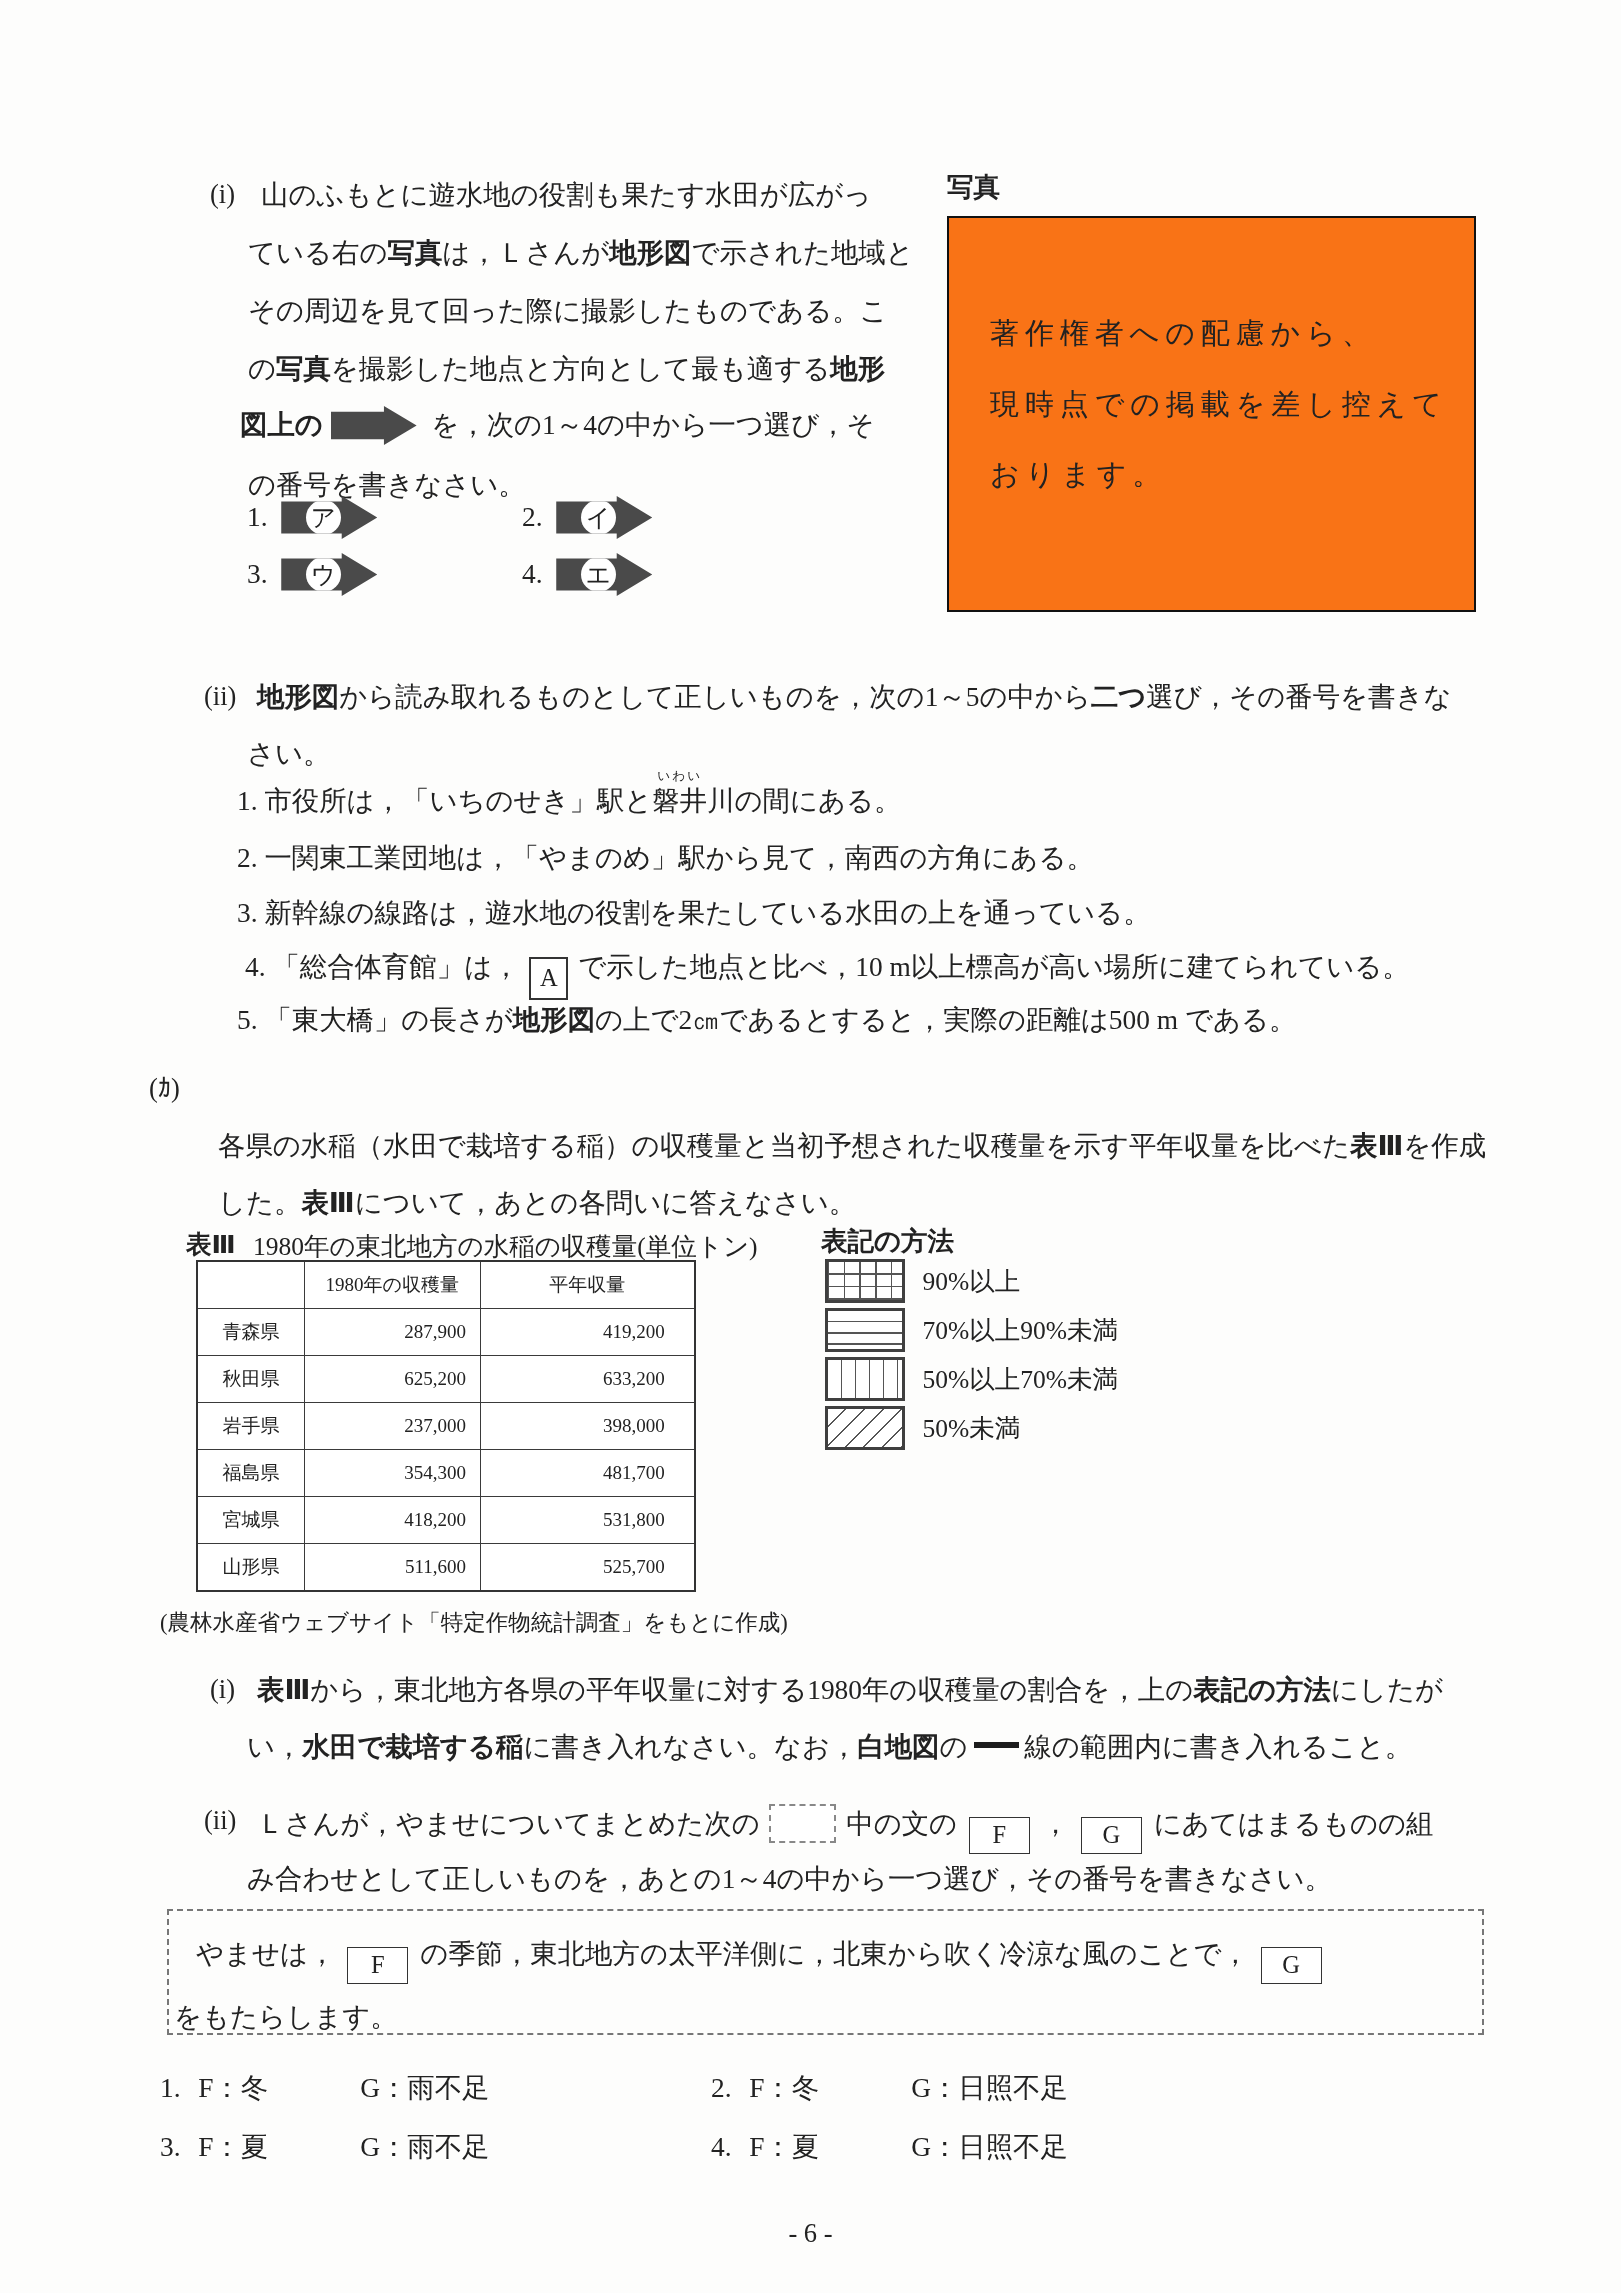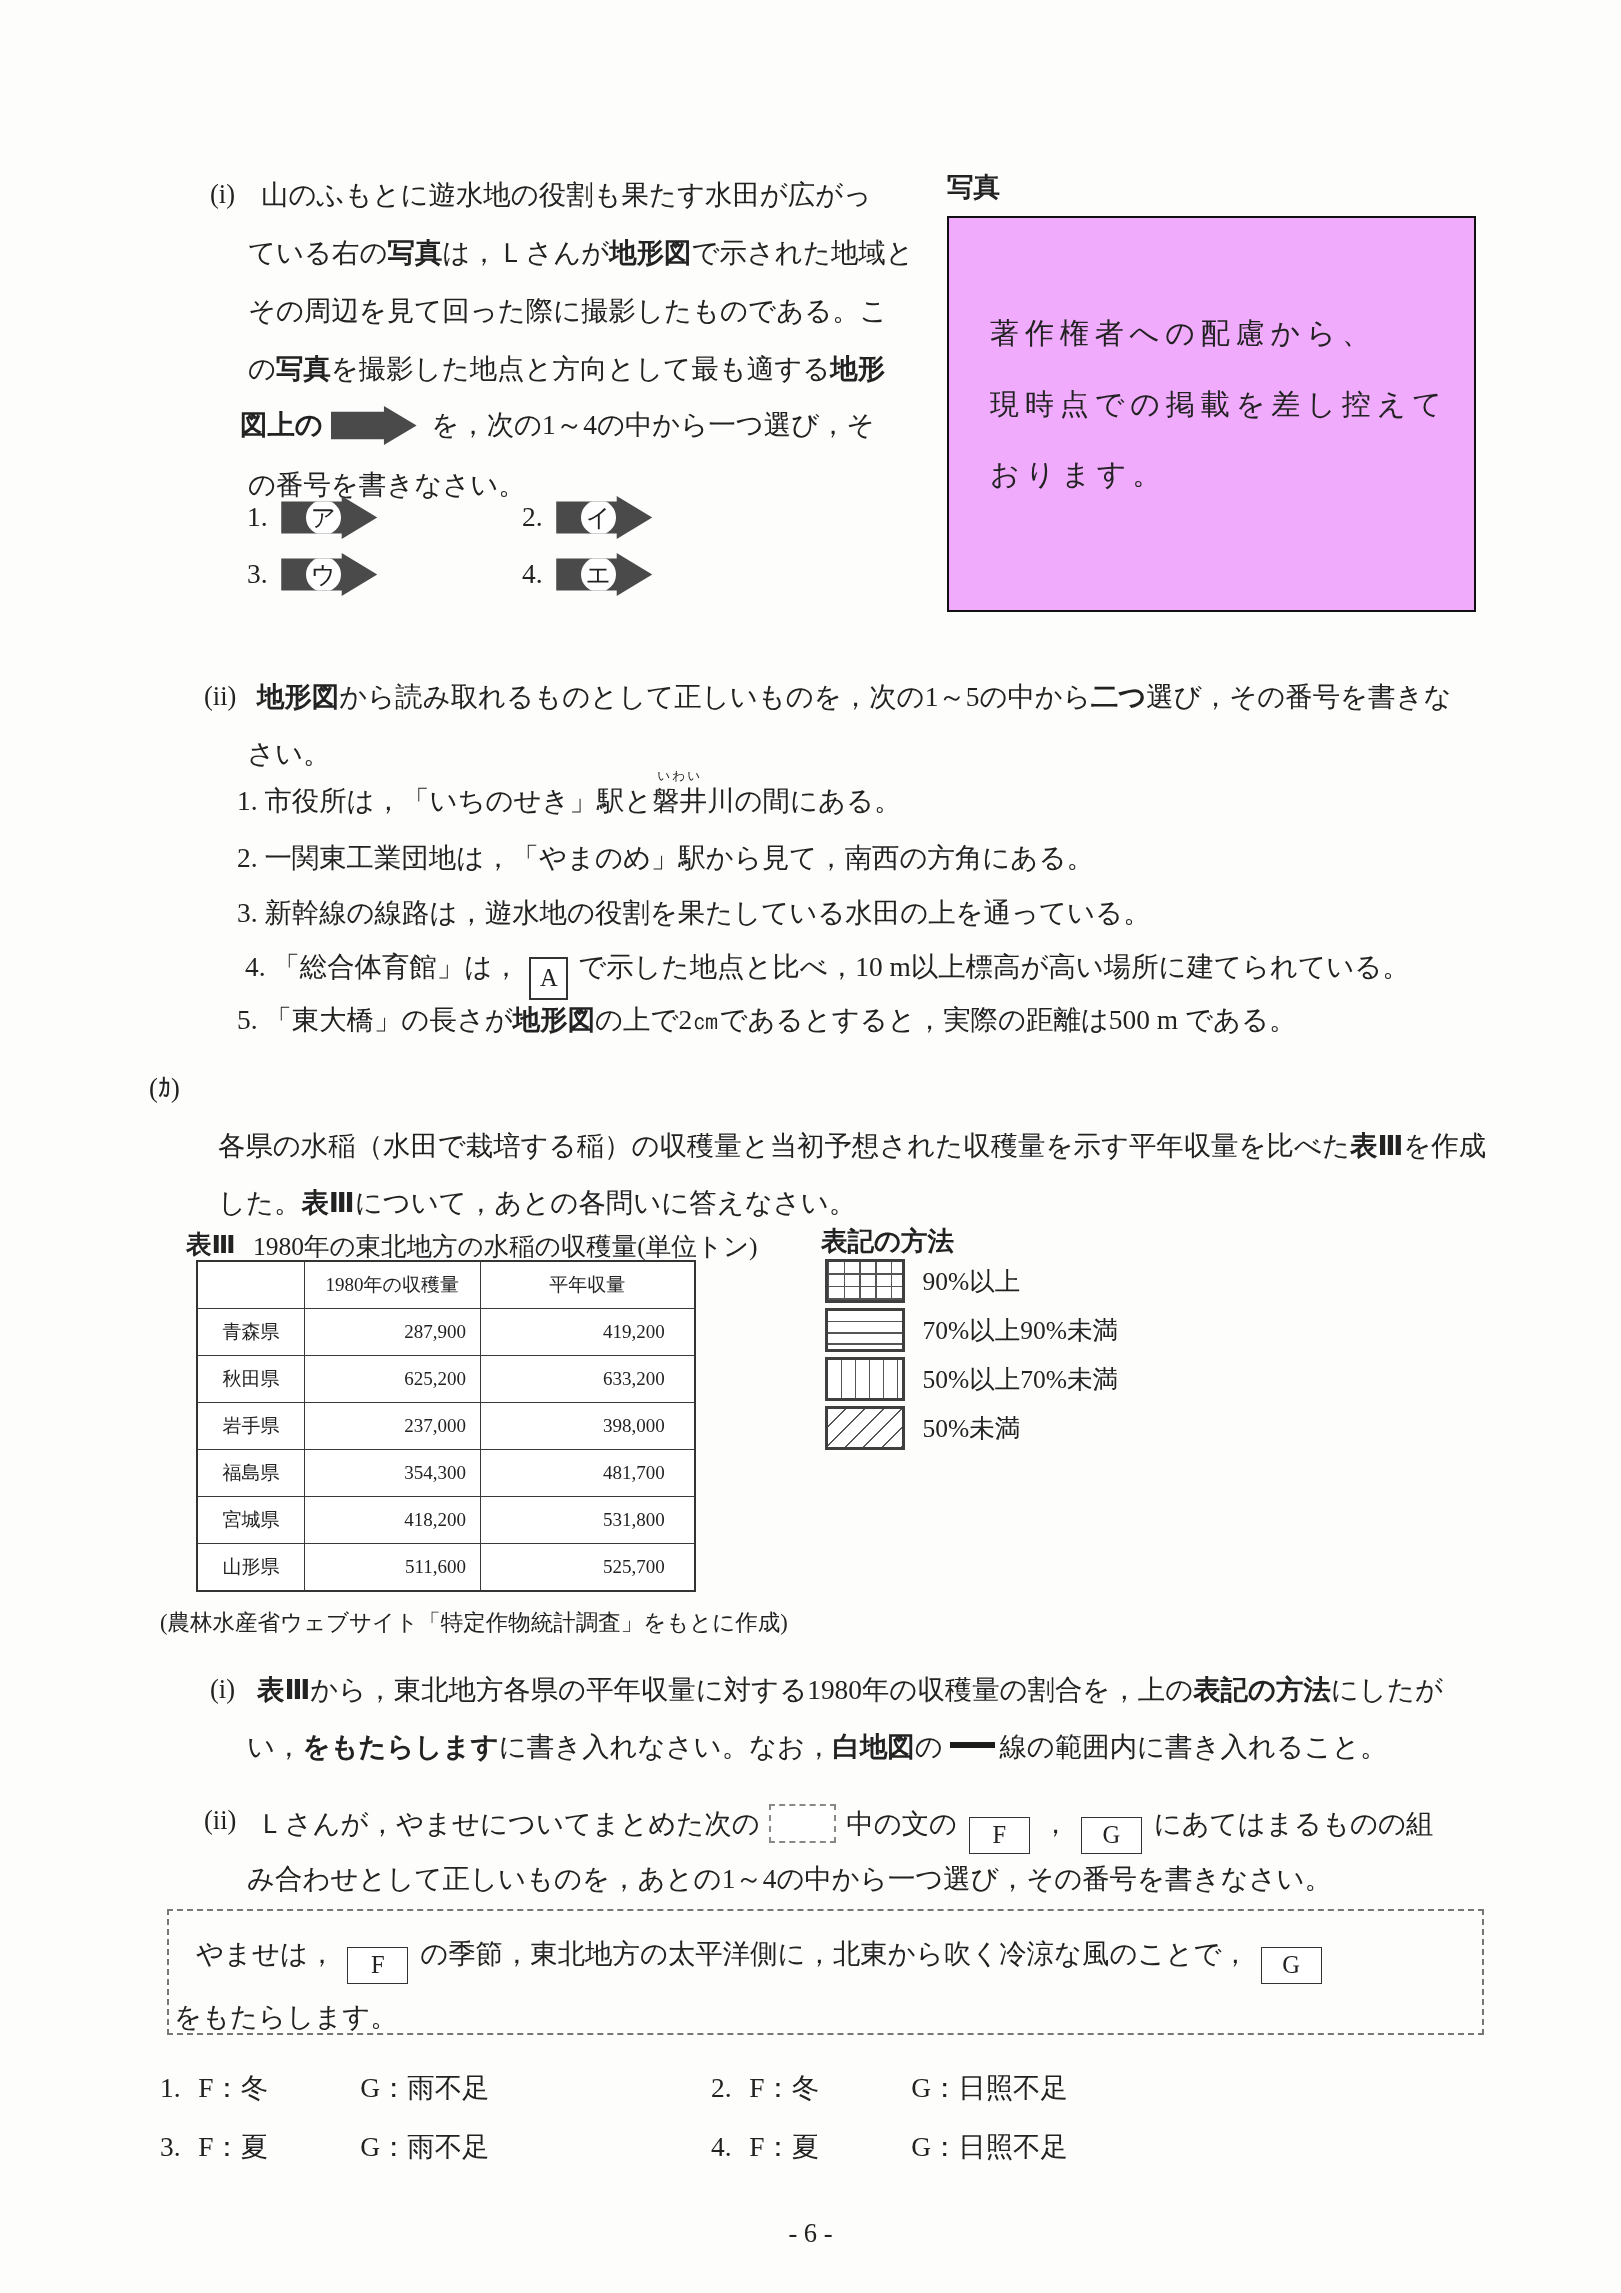--- a/index.html
+++ b/index.html
@@ -26,21 +26,21 @@
   .rt{position:absolute;top:-14.7px;left:50%;transform:translateX(-50%);font-size:12.7px;letter-spacing:2px;}
 
   
   .choice{display:flex;align-items:center;gap:13.7px;font-size:27.4px;}
   .carrow{position:relative;display:inline-block;width:96px;height:43px;background:#4a4a4a;
           clip-path:polygon(0 13%,63% 13%,63% 0,100% 50%,63% 100%,63% 87%,0 87%);}
   .carrow .circ{position:absolute;left:24.5px;top:3.9px;width:35px;height:35px;background:#fff;
           border-radius:50%;text-align:center;line-height:36px;font-size:24.5px;color:#222;}
 
   
-  .photobox{position:absolute;border:2.9px solid #111;background:#f0abfc;}
+  .photobox{position:absolute;border:2.9px solid #111;background:#f97316;}
   .photoline{position:absolute;white-space:nowrap;font-size:29px;letter-spacing:5.9px;}
 
   
   .t3{border-collapse:collapse;table-layout:fixed;background:#fff;}
   .t3 td,.t3 th{border:1.5px solid #3a3a3a;font-size:19px;font-weight:normal;padding:0;}
   .t3{border:2.5px solid #333;}
   .t3 .c0{width:106px;text-align:center;}
   .t3 .c1{width:161px;text-align:right;padding-right:13.7px;}
   .t3 .c2{width:184px;text-align:right;padding-right:29px;}
   .t3 .hd{text-align:center;height:46px;padding-right:0;}
@@ -179,21 +179,21 @@
     <div class="pat" data-pattern="vlines"></div>
     <span class="leglabel">50%以上70%未満</span>
   </div>
   <div class="legrow" style="left:825px;top:1406px">
     <div class="pat" data-pattern="diag"></div>
     <span class="leglabel">50%未満</span>
   </div>
 
   <div class="abs label" style="left:210px;top:1673px">(i)</div>
   <div class="abs t28" style="left:257px;top:1673px"><span class="b">表Ⅲ</span><span>から，東北地方各県の平年収量に対する1980年の収穫量の割合を，上の</span><span class="b">表記の方法</span><span>にしたが</span></div>
-  <div class="abs t28" style="left:247px;top:1730px"><span>い，</span><span class="b">をもたらします</span><span>に書き入れなさい。なお，</span><span class="b">白地図</span><span>の </span><span class="thickline" style="width: 45px;"></span><span>線の範囲内に書き入れること。</span></div>
+  <div class="abs t28" style="left:247px;top:1730px"><span>い，</span><span class="b">水田で栽培する稲</span><span>に書き入れなさい。なお，</span><span class="b">白地図</span><span>の </span><span class="thickline" style="width: 45px;"></span><span>線の範囲内に書き入れること。</span></div>
 
   <div class="abs label" style="left:204px;top:1804px">(ii)</div>
   <div class="abs t28" style="left:257px;top:1804px"><span>Ｌさんが，やませについてまとめた次の</span><span class="dashbox"></span><span>中の文の</span><span class="boxchar wide">F</span><span>，</span><span class="boxchar wide">G</span><span>にあてはまるものの組</span></div>
   <div class="abs t28" style="left:247px;top:1862px"><span>み合わせとして正しいものを，あとの1～4の中から一つ選び，その番号を書きなさい。</span></div>
 
   <div class="dashedbox" style="left:167px;top:1909px;width:1313px;height:122px"></div>
   <div class="abs t28" style="left:196px;top:1937px"><span>やませは，</span><span class="boxchar wide">F</span><span>の季節，東北地方の太平洋側に，北東から吹く冷涼な風のことで，</span><span class="boxchar wide">G</span></div>
   <div class="abs t28" style="left:174px;top:2000px"><span>をもたらします。</span></div>
 
   <div class="abs t28" style="left:160px;top:2071px">

